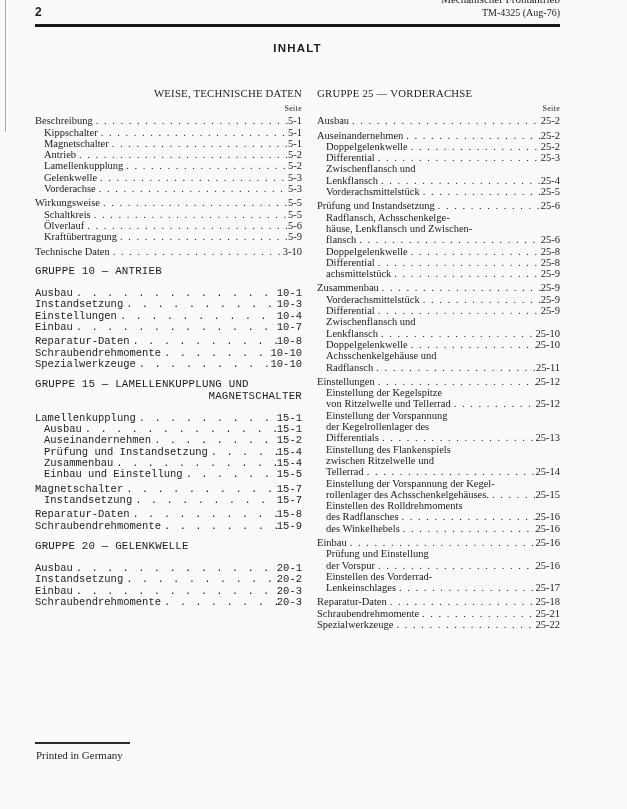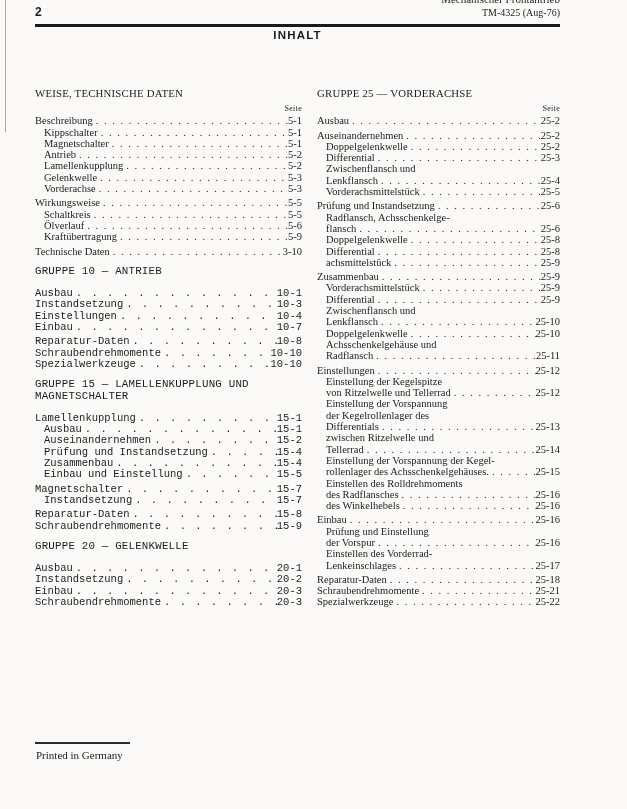--- a/index.html
+++ b/index.html
@@ -30,40 +30,40 @@
   .header-right{
     position:absolute;right:67px;top:-7px;text-align:right;
     line-height:13px;font-size:11px;
   }
   .header-right .hr2{font-size:10px;}
   .header-rule{
     position:absolute;left:35px;top:24px;width:525px;height:3px;
     background:var(--rule);
   }
   .title{
-    position:absolute;left:35px;top:29px;width:525px;
+    position:absolute;left:35px;top:42px;width:525px;
     text-align:center;
     font-family:"Liberation Sans", sans-serif;
     font-weight:bold;font-size:11.5px;letter-spacing:1.2px;
   }
 
   .toc{
     position:absolute;left:35px;top:88px;width:540px;
     display:flex;gap:15px;
     font-size:10.5px;line-height:11.3px;
   }
   .col{flex:0 0 auto;}
   .col-0{width:267px;}
   .col-1{width:243px;}
 
   .group{margin:0;}
   .group + .group{margin-top:9px;font-family:Liberation Mono, monospace;}
   .g-heading{font-size:10.8px;letter-spacing:.2px;margin-bottom:11px;}
   .g-heading .h-line{white-space:nowrap;}
-  .g-heading .h-cont{text-align:left;white-space:nowrap;}
+  .g-heading .h-cont{text-align:right;white-space:nowrap;}
   .seite{
     text-align:right;font-size:8px;line-height:10px;
     margin:-6px 0 1px 0;letter-spacing:.3px;
   }
   .section + .section{margin-top:3px;}
 
   .item{margin:0;}
   .item.ind-1{padding-left:9px;}
   .line{white-space:nowrap;}
   .row{display:flex;align-items:baseline;}
@@ -430,20 +430,21 @@
           <div class="section">
             <div class="item ind-0">
               <div class="line row">
                 <div class="lbl" style="display: inline;">Prüfung und Instandsetzung</div>
                 <div class="leader">. . . . . . . . . . . . . . . . . . . . . . . . . . . . . . . . . . . . . . . . . . . . . . . . . . . . . . . . . . . . </div>
                 <div class="pg">25-6</div>
               </div>
             </div>
             <div class="item ind-1">
               <div class="line">Radflansch, Achsschenkelge-</div>
+              <div class="line">häuse, Lenkflansch und Zwischen-</div>
               <div class="line row">
                 <div class="lbl" style="display: inline;">flansch</div>
                 <div class="leader">. . . . . . . . . . . . . . . . . . . . . . . . . . . . . . . . . . . . . . . . . . . . . . . . . . . . . . . . . . . . </div>
                 <div class="pg">25-6</div>
               </div>
             </div>
             <div class="item ind-1">
               <div class="line row">
                 <div class="lbl" style="display: inline;">Doppelgelenkwelle</div>
                 <div class="leader">. . . . . . . . . . . . . . . . . . . . . . . . . . . . . . . . . . . . . . . . . . . . . . . . . . . . . . . . . . . . </div>
@@ -530,20 +531,21 @@
             <div class="item ind-1">
               <div class="line">Einstellung der Vorspannung</div>
               <div class="line">der Kegelrollenlager des</div>
               <div class="line row">
                 <div class="lbl" style="display: inline;">Differentials</div>
                 <div class="leader">. . . . . . . . . . . . . . . . . . . . . . . . . . . . . . . . . . . . . . . . . . . . . . . . . . . . . . . . . . . . </div>
                 <div class="pg">25-13</div>
               </div>
             </div>
             <div class="item ind-1">
+              <div class="line">Einstellung des Flankenspiels</div>
               <div class="line">zwischen Ritzelwelle und</div>
               <div class="line row">
                 <div class="lbl" style="display: inline;">Tellerrad</div>
                 <div class="leader">. . . . . . . . . . . . . . . . . . . . . . . . . . . . . . . . . . . . . . . . . . . . . . . . . . . . . . . . . . . . </div>
                 <div class="pg">25-14</div>
               </div>
             </div>
             <div class="item ind-1">
               <div class="line">Einstellung der Vorspannung der Kegel-</div>
               <div class="line row">

